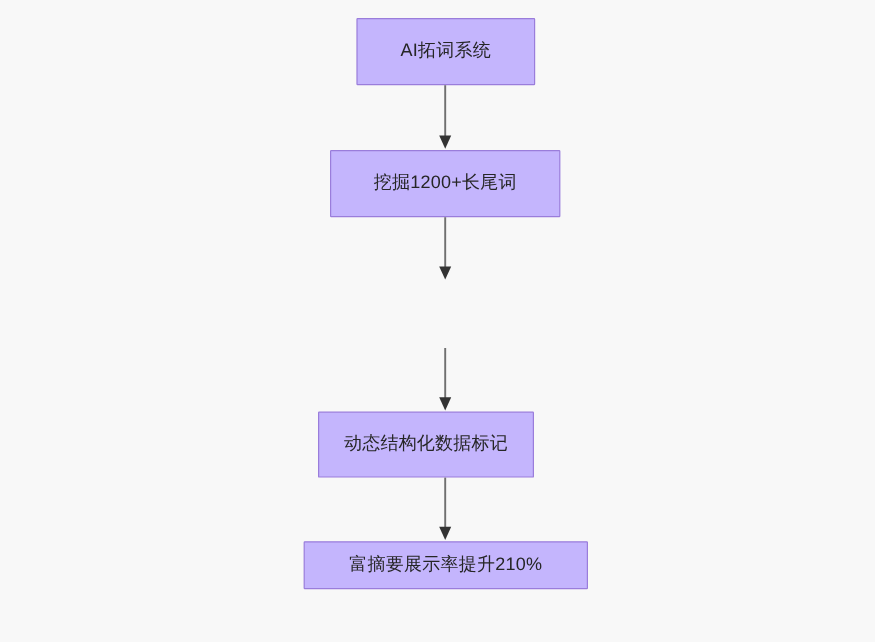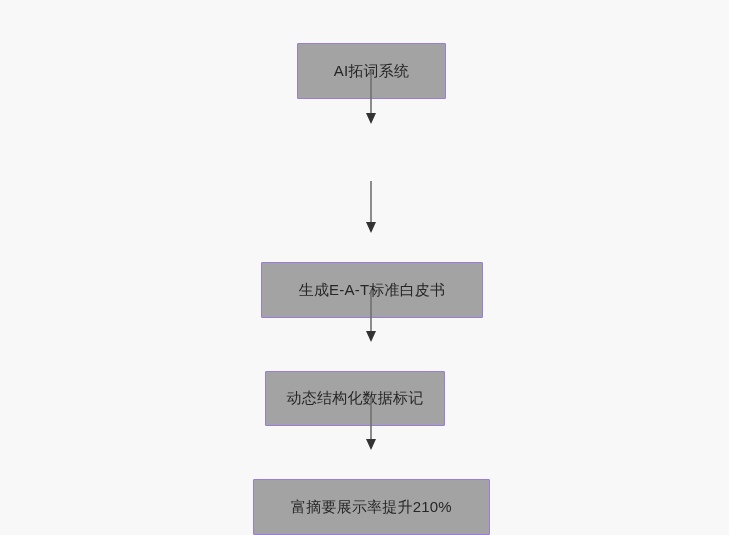--- a/index.html
+++ b/index.html
@@ -15,28 +15,27 @@
     overflow: hidden;
   }
   #flowchart {
     position: relative;
     width: 729px;
     height: 535px;
   }
   .node {
     position: absolute;
     box-sizing: border-box;
-    background: #a3a3a3;
+    background: #c4b5fd;
     border: 1.4px solid #9a7ddb;
     border-radius: 1px;
     display: flex;
     align-items: center;
     justify-content: center;
     text-align: left;
-    margin-top: 28px;
   }
   .node-label {
     color: #262626;
     font-size: 15px;
     line-height: 1.25;
     letter-spacing: 0.2px;
     white-space: nowrap;
   }
   .connector {
     position: absolute;
@@ -45,21 +44,21 @@
   }
   .connector svg {
     display: block;
     overflow: visible;
   }
   
   .n0 { left: 297px; top: 15px;  width: 149px; height: 56px; }
   .n1 { left: 275px; top: 125px; width: 192px; height: 56px; }
   .n2 { left: 261px; top: 234px; width: 222px; height: 56px; }
   .n3 { left: 265px; top: 343px; width: 180px; height: 55px; }
-  .n4 { left: 253px; top: 451px; width: 237px; height: 56px; }
+  .n4 { left: 253px; top: 451px; width: 237px; height: 40px; }
   
   .c0 { left: 364px; top: 71px;  height: 54px; }
   .c1 { left: 364px; top: 181px; height: 53px; }
   .c2 { left: 364px; top: 290px; height: 53px; }
   .c3 { left: 364px; top: 398px; height: 53px; }
 </style>
 </head>
 <body>
 
 <div id="flowchart">
@@ -68,31 +67,31 @@
     <span class="node-label">AI拓词系统</span>
   </div>
 
   <div class="connector c0">
     <svg width="14" height="54" viewBox="0 0 14 54" aria-hidden="true">
       <line x1="7" y1="0" x2="7" y2="45" stroke="#707070" stroke-width="1.6"></line>
       <polygon points="7,53 2,42 12,42" fill="#333333"></polygon>
     </svg>
   </div>
 
+  <div class="node n1">
+    <span class="node-label">挖掘1200+长尾词</span>
+  </div>
 
   <div class="connector c1">
     <svg width="14" height="53" viewBox="0 0 14 53" aria-hidden="true">
       <line x1="7" y1="0" x2="7" y2="44" stroke="#707070" stroke-width="1.6"></line>
       <polygon points="7,52 2,41 12,41" fill="#333333"></polygon>
     </svg>
   </div>
 
-  <div class="node n2">
-    <span class="node-label">生成E-A-T标准白皮书</span>
-  </div>
 
   <div class="connector c2">
     <svg width="14" height="53" viewBox="0 0 14 53" aria-hidden="true">
       <line x1="7" y1="0" x2="7" y2="44" stroke="#707070" stroke-width="1.6"></line>
       <polygon points="7,52 2,41 12,41" fill="#333333"></polygon>
     </svg>
   </div>
 
   <div class="node n3">
     <span class="node-label">动态结构化数据标记</span>

